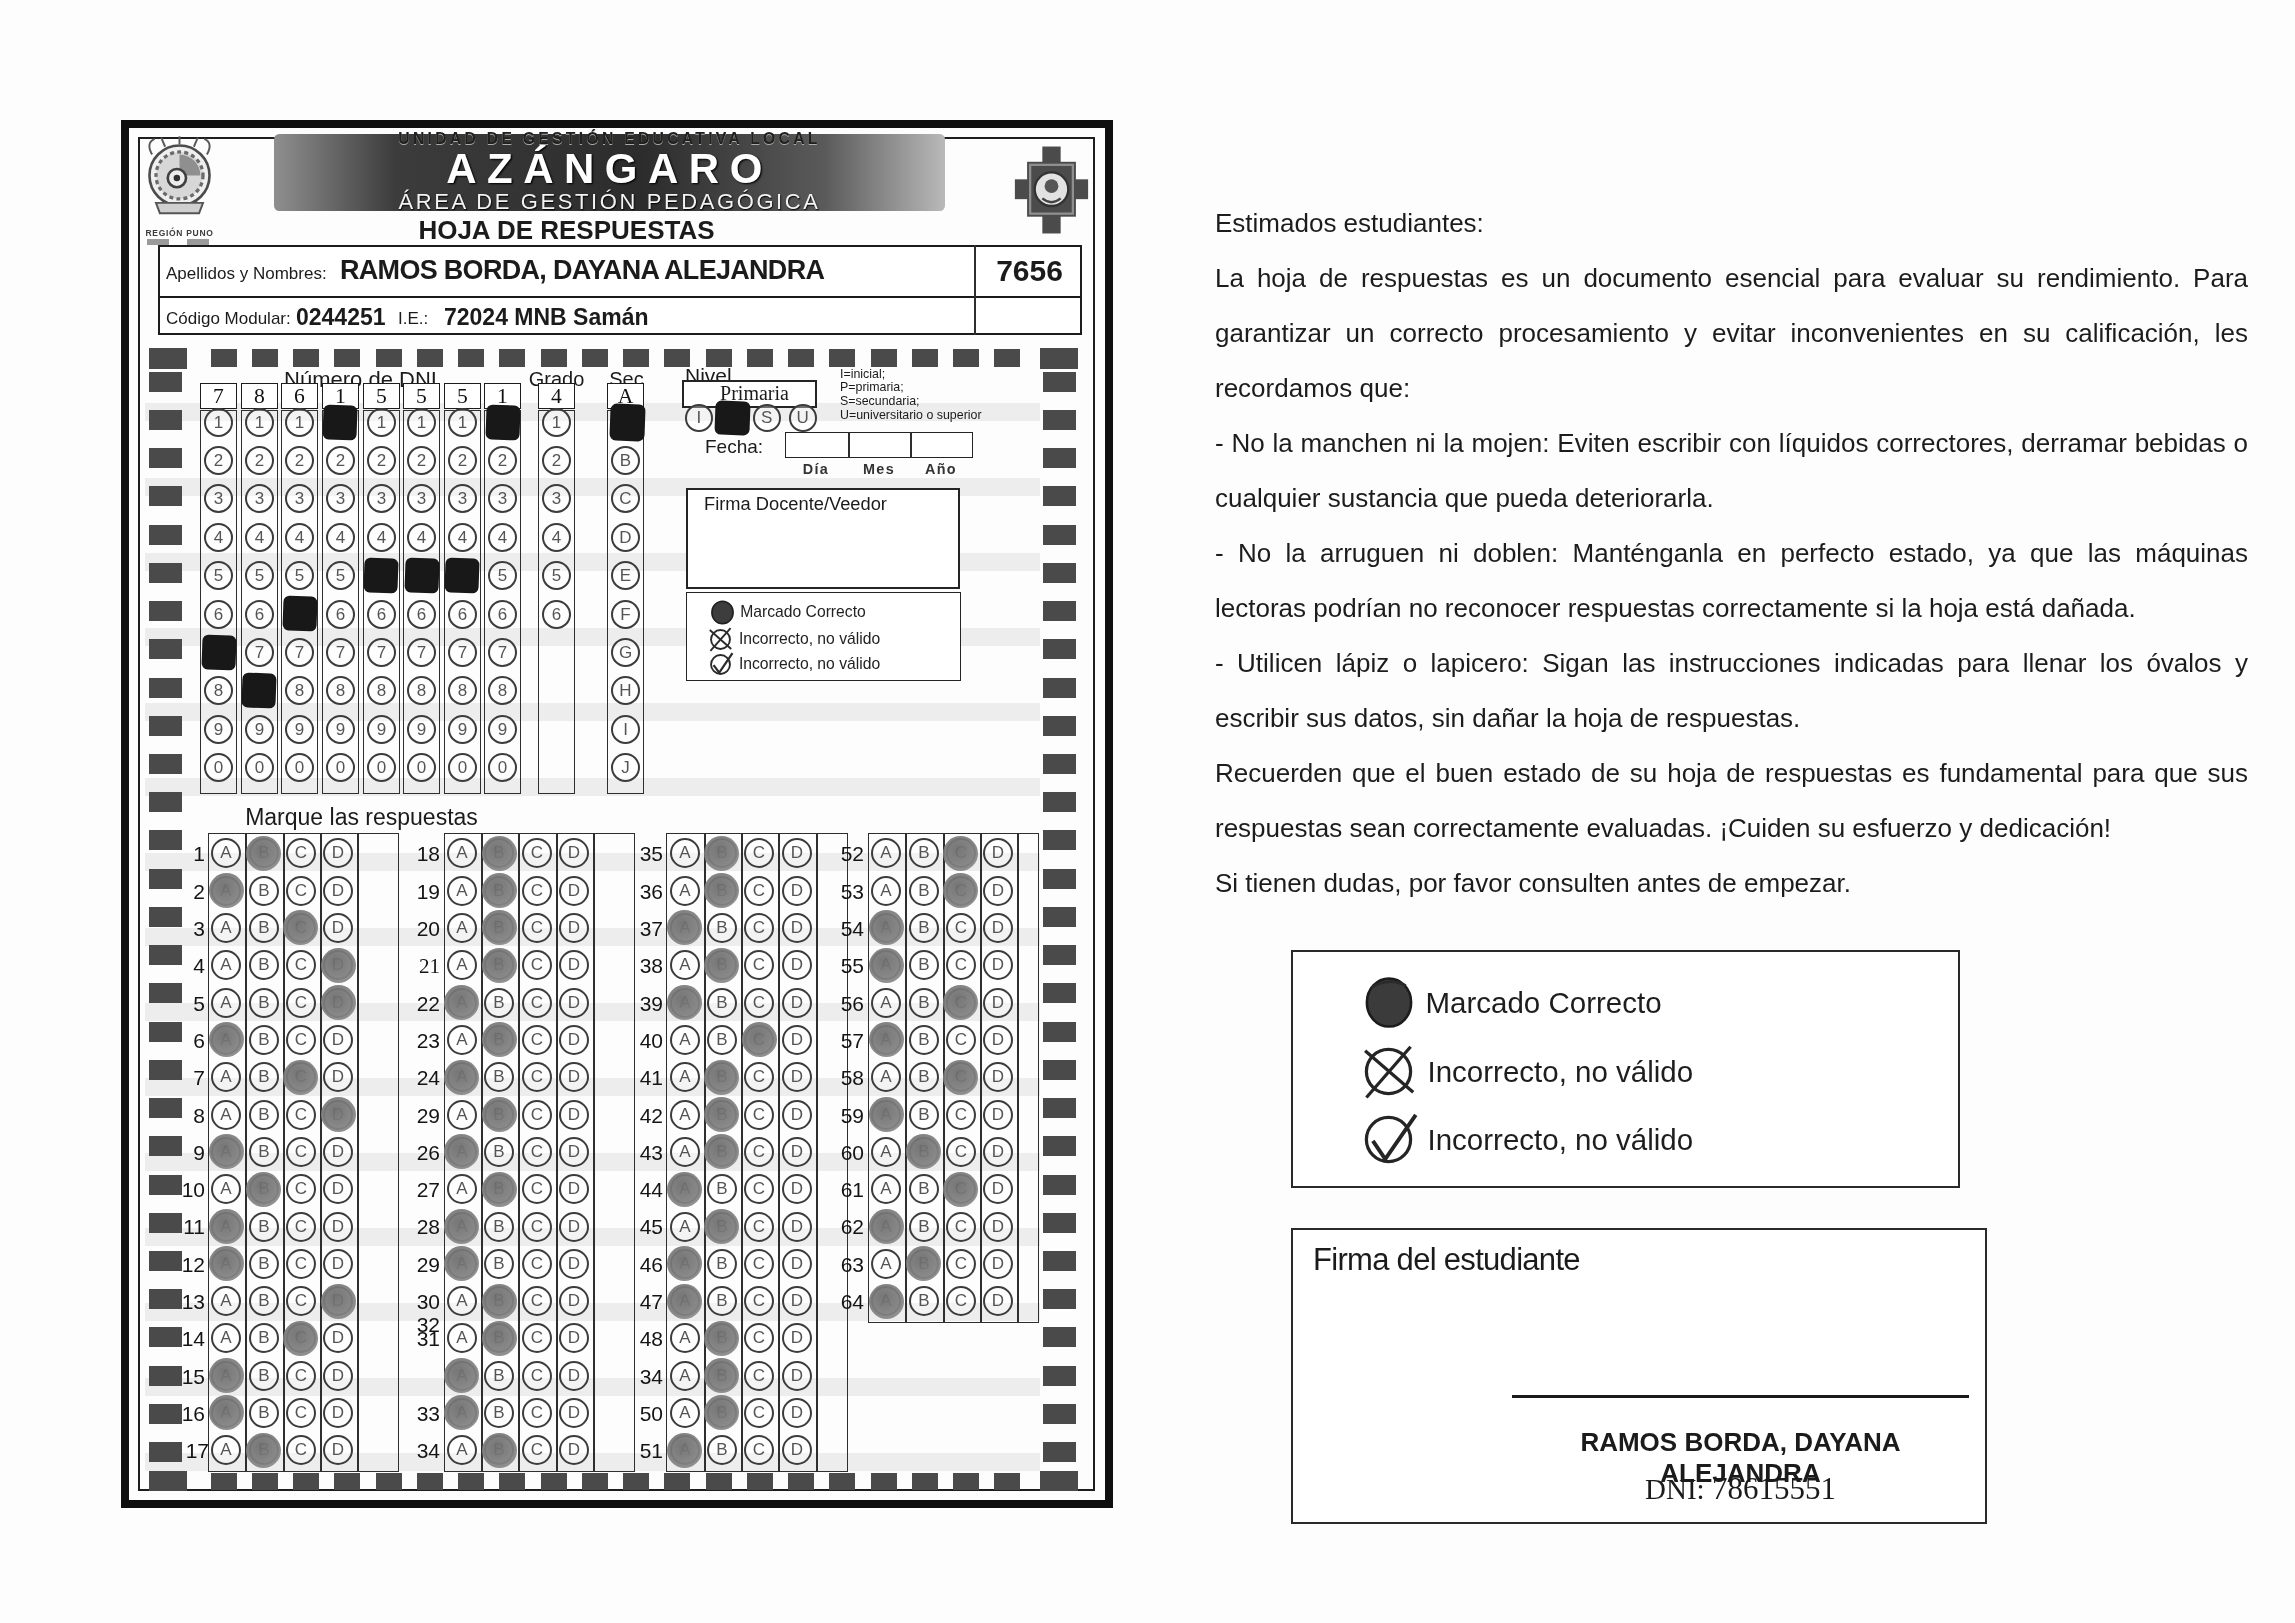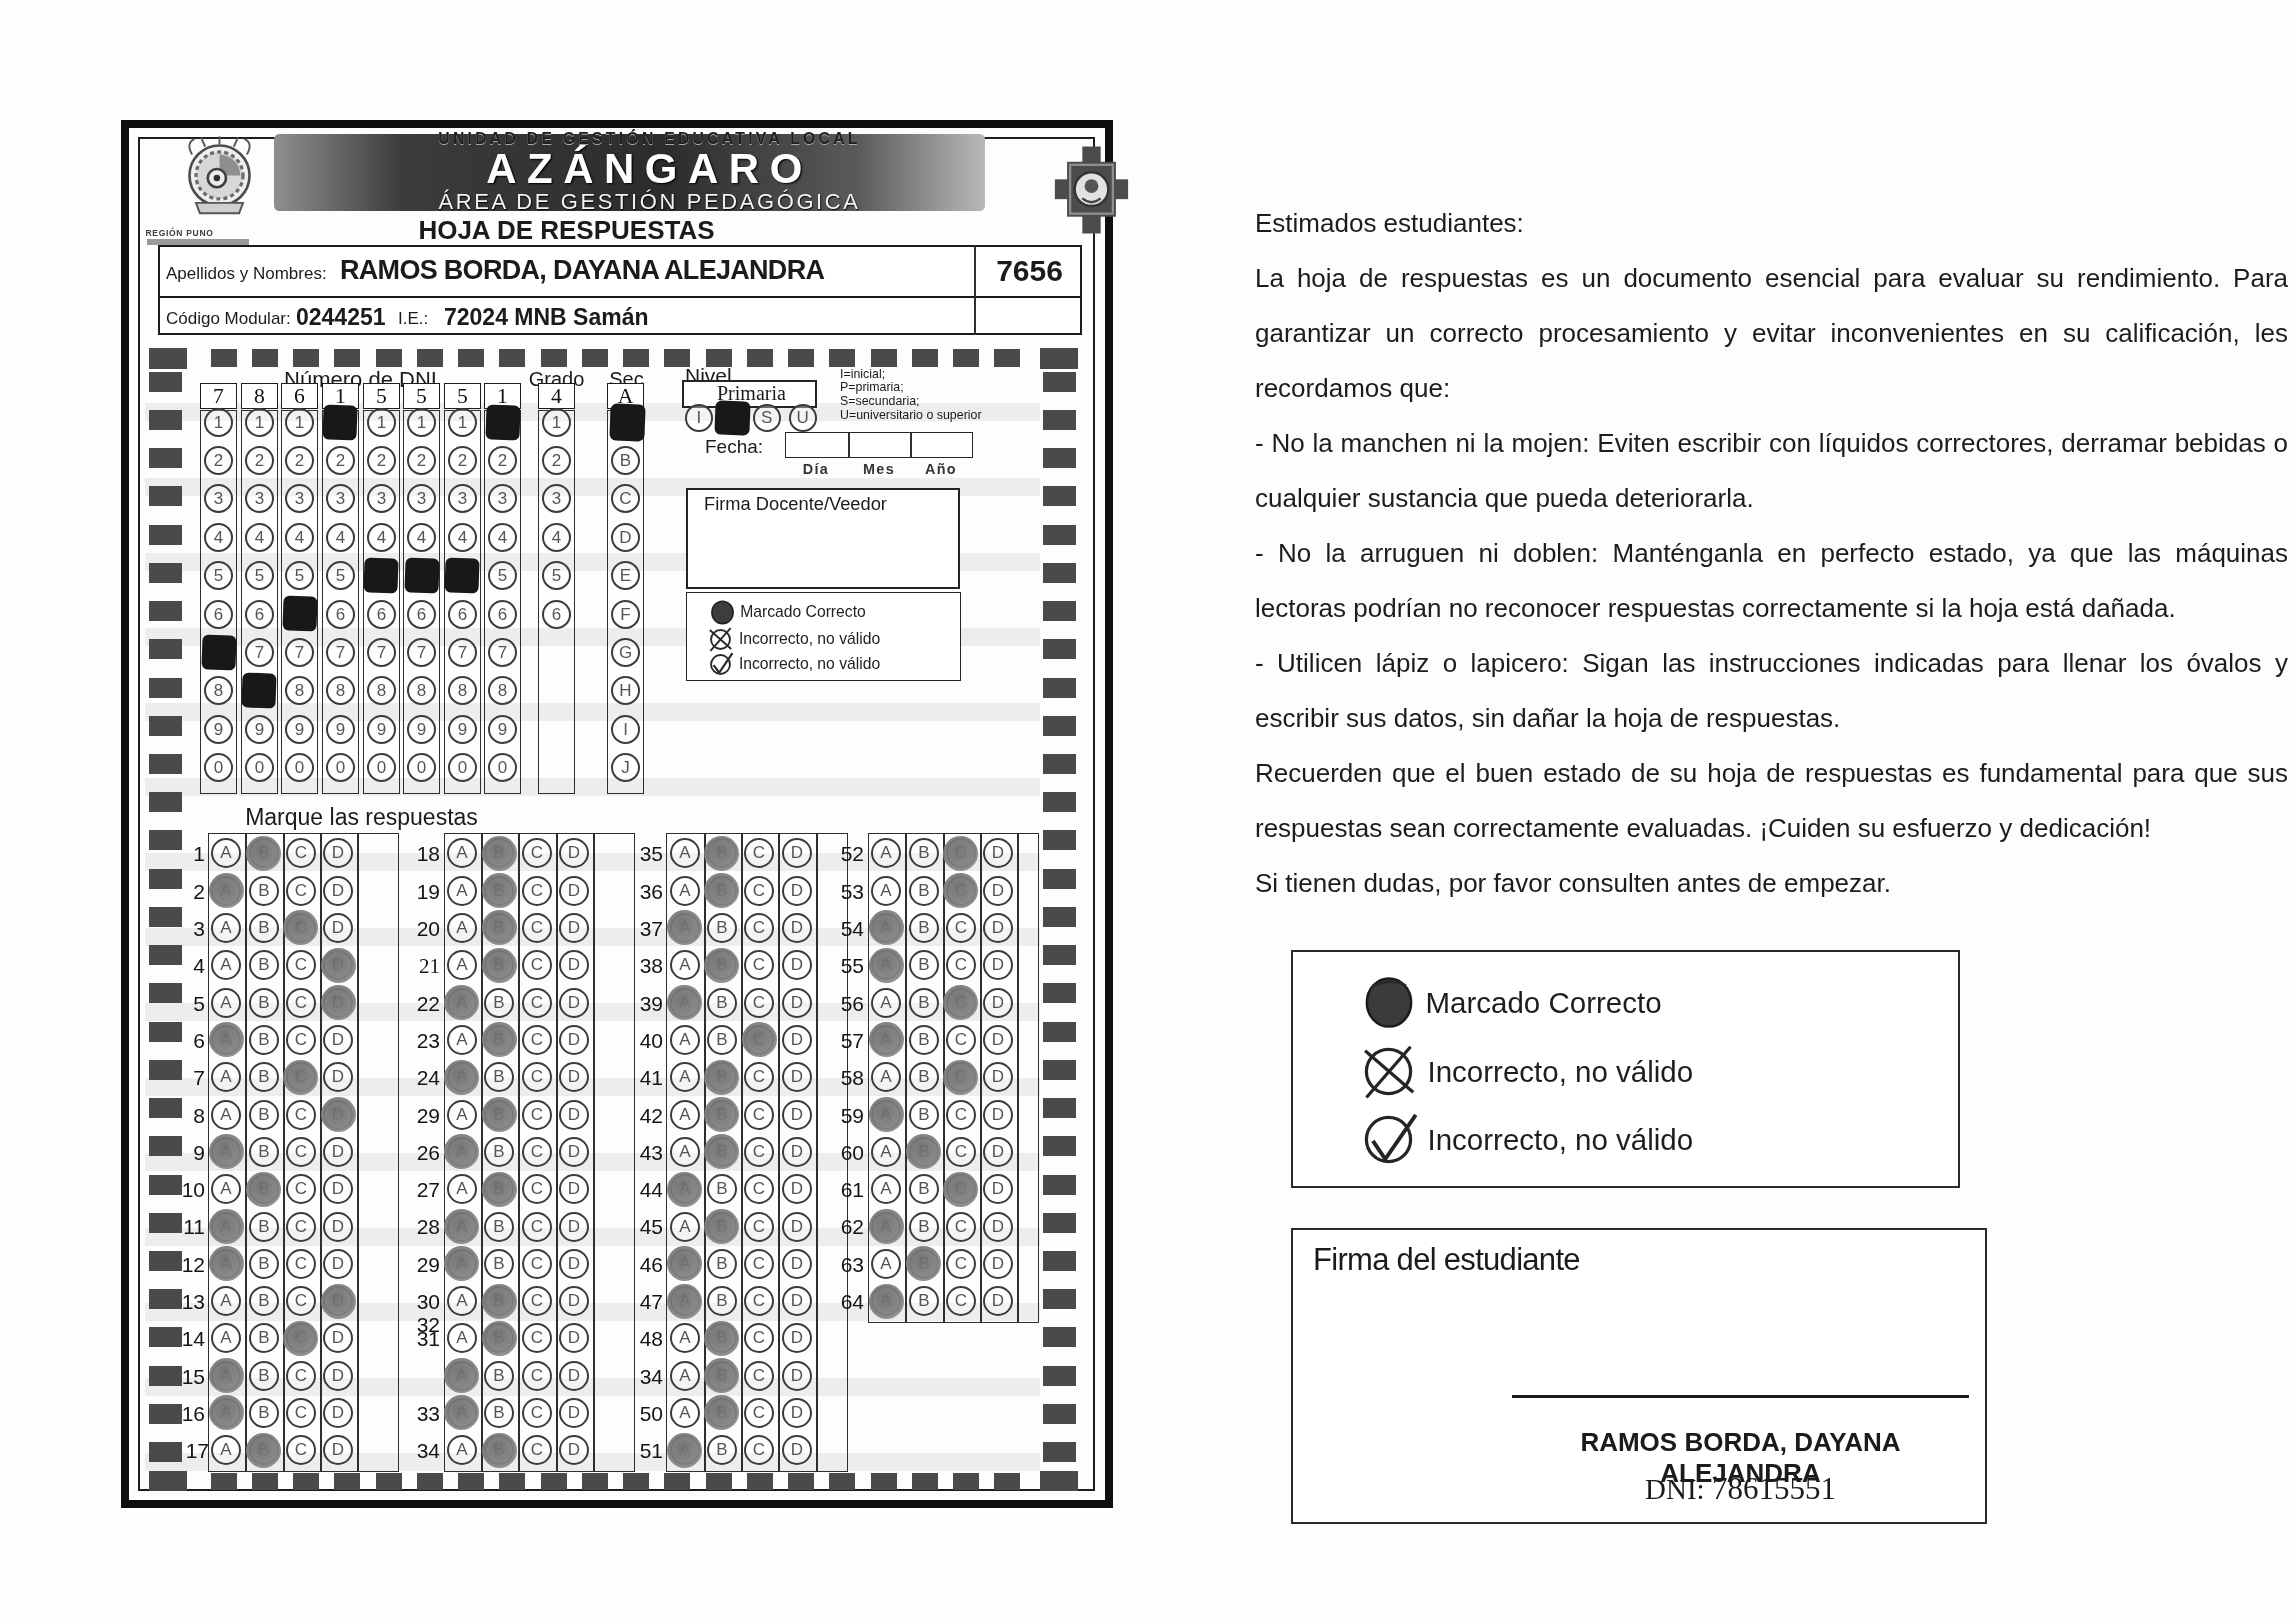--- a/index.html
+++ b/index.html
@@ -1,18 +1,18 @@
 <!DOCTYPE html>
 <html style="font-size:10.5px"><head>
 <meta charset="utf-8">
 <style>
   html,body{margin:0;padding:0;background:#ffffff;}
   body{width:2295px;height:1623px;font-family:"Liberation Sans",sans-serif;color:#111;}
   #root{position:relative;width:2295px;height:1623px;background:#fdfdfd;overflow:hidden;}
-  .abs{position:absolute;padding-left:40px;}
+  .abs{position:absolute;}
   .z2{z-index:2;}
   .stripe{position:absolute;background:#e3e3e3;opacity:.6;z-index:1;}
   .tmark{position:absolute;background:#4a4a4a;z-index:3;}
   .whitebox{position:absolute;background:#fff;box-sizing:border-box;border:2px solid #242424;z-index:2;}
   .hdrbox{position:absolute;background:#fff;box-sizing:border-box;border:1.6px solid #1d1d1d;display:flex;align-items:center;justify-content:center;font-family:"Liberation Serif",serif;z-index:3;}
   .colrect{position:absolute;box-sizing:border-box;border:1.3px solid #2e2e2e;z-index:2;}
   .bubble{position:absolute;box-sizing:border-box;border:2px solid #3c3c3c;border-radius:50%;display:flex;align-items:center;justify-content:center;color:#555;background:rgba(255,255,255,.35);z-index:3;}
   .mark-pencil{position:absolute;border-radius:50%;background:radial-gradient(circle at 42% 38%, #6c6c6c 0%, #7f7f7f 55%, #979797 100%);opacity:.93;z-index:4;}
   .mark-ink{position:absolute;background:#181818;border-radius:18%;transform:rotate(2deg);z-index:4;}
   .qnum{position:absolute;text-align:right;font-size:21px;color:#141414;z-index:3;}
@@ -86,21 +86,21 @@
   <div class="lbl" style="left:398px;top:309px;font-size:17px;">I.E.:</div>
   <div class="lbl" style="left:444px;top:304px;font-size:23px;font-weight:bold;">72024 MNB Samán</div>
   <div class="lbl" style="left:976px;top:254px;width:107px;text-align:center;font-size:30px;font-weight:bold;">7656</div>
 
   <div class="lbl" style="left:200px;top:367px;width:321px;text-align:center;font-size:22px;">Número de DNI</div>
   <div class="lbl" style="left:524px;top:368px;width:65px;text-align:center;font-size:20px;">Grado</div>
   <div class="lbl" style="left:594px;top:368px;width:65px;text-align:center;font-size:20px;">Sec</div>
   <div class="lbl" style="left:685px;top:364px;font-size:21px;">Nivel</div>
 
   <div class="whitebox" style="left:682px;top:380px;width:135px;height:27.5px;"></div>
-  <div class="lbl" style="left:682px;top:382px;width:145px;text-align:left;font-size:20px;font-family:'Liberation Serif',serif;z-index:3;margin-left:35px;">Primaria</div>
+  <div class="lbl" style="left:682px;top:382px;width:145px;text-align:center;font-size:20px;font-family:'Liberation Serif',serif;z-index:3;">Primaria</div>
 
   <div class="lbl" style="left:840px;top:367px;font-size:12.4px;">I=inicial;</div>
   <div class="lbl" style="left:840px;top:380px;font-size:12.4px;">P=primaria;</div>
   <div class="lbl" style="left:840px;top:394px;font-size:12.4px;">S=secundaria;</div>
   <div class="lbl" style="left:840px;top:408px;font-size:12.4px;">U=universitario o superior</div>
 
   <div class="lbl" style="left:705px;top:436px;font-size:19px;">Fecha:</div>
   <div class="whitebox" style="left:785px;top:432px;width:188px;height:26px;border-width:1.6px;"></div>
   <div class="vline" style="left:848px;top:432px;width:1.6px;height:26px;z-index:3;"></div>
   <div class="vline" style="left:910px;top:432px;width:1.6px;height:26px;z-index:3;"></div>

